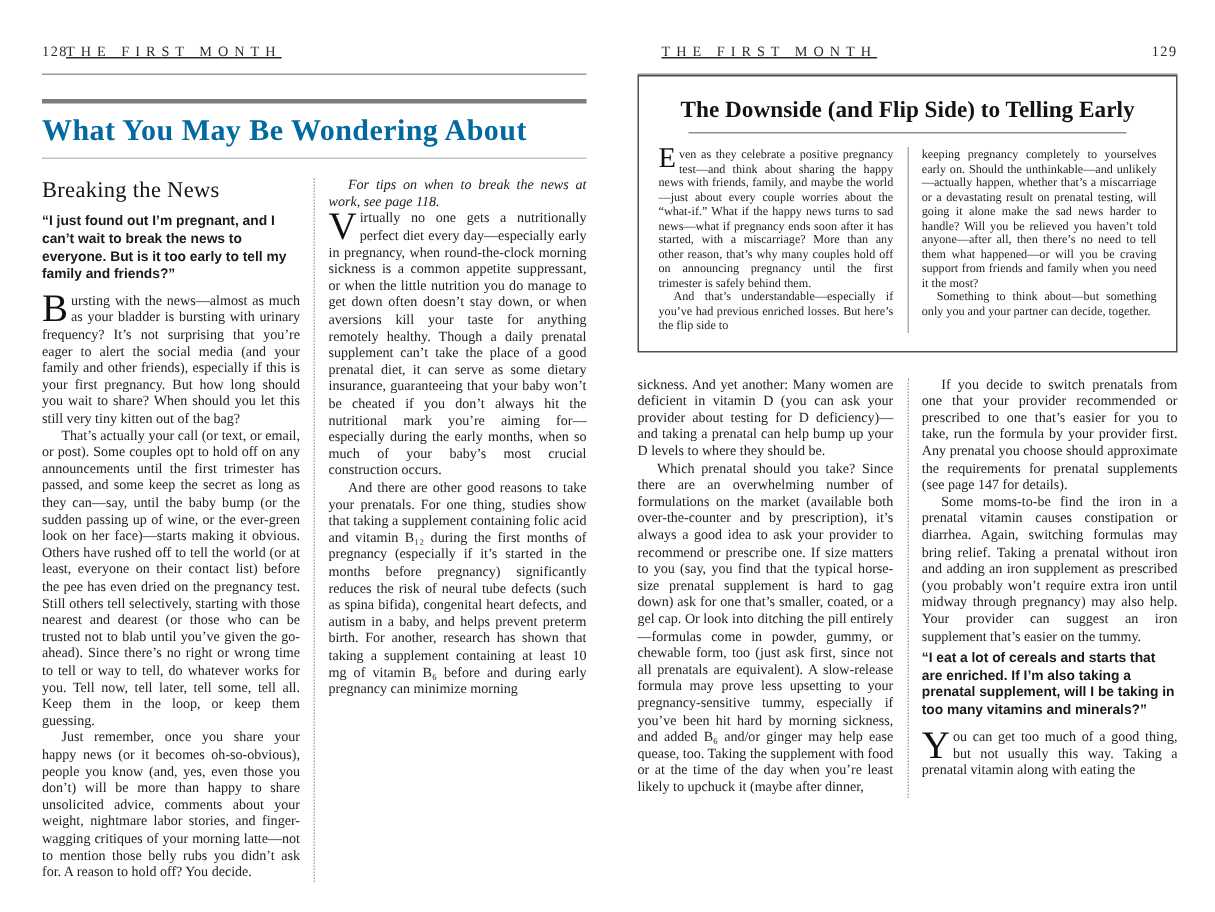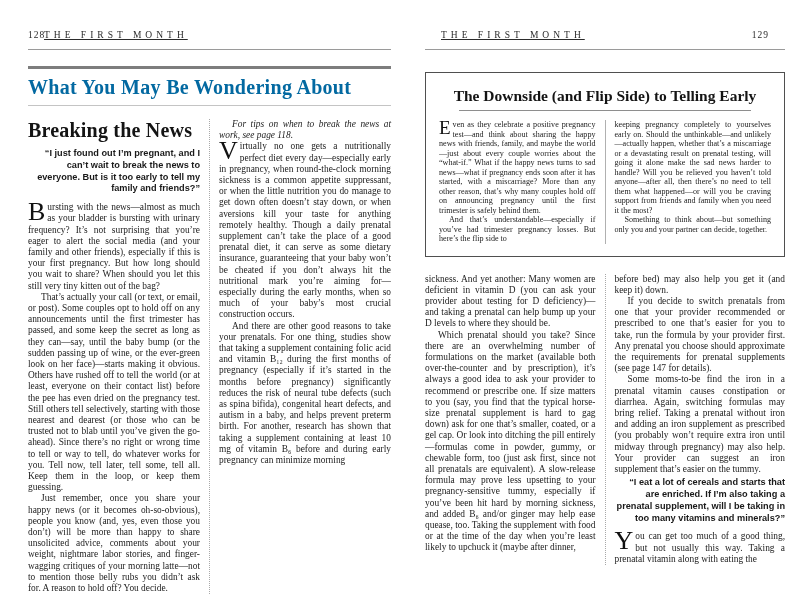--- a/index.html
+++ b/index.html
@@ -14,52 +14,52 @@
   .page-left  { padding-left:28px; padding-right:14px; }
   .page-right { padding-left:20px; padding-right:25px; }
 
   
   .runhead { position:relative; height:14px; }
   .runhead .head {
     position:absolute; left:16px; right:0; 
     font-size:9.5px; letter-spacing:4px; color:#2b2b2b;text-decoration:underline;
   }
   .runhead .pgnum { position:absolute; top:0; font-size:9.5px; letter-spacing:1px; color:#2b2b2b; }
-  .pgnum.left { left:0; } .pgnum.right { right:16px; }
+  .pgnum.left { left:0; } .pgnum.right { right:0; }
   .headrule { border:none; border-top:1px solid #9a9a9a; margin-top:5px; }
 
   
   .titleblock { margin-top:16px; }
   .thickrule { border:none; border-top:3px solid #7d7d7d; }
   .pagetitle { font-size:20px; font-weight:bold; letter-spacing:0.3px; padding:7px 0 6px 0; color:#0369a1; }
   .thinrule { border:none; border-top:1px solid #c4c4c4; }
 
   
   .cols { display:flex; margin-top:13px; align-items:stretch; }
   .col { flex:1 1 0; min-width:0; }
   .colsep-dotted { flex:0 0 0; border-left:1px dotted #a8a8a8; margin:0 9px; }
   .colsep-solid  { flex:0 0 0; border-left:1px solid #b0b0b0; margin:0 9px; }
 
   
   .body { font-size:9.4px; line-height:11.2px; text-align:justify; color:#222; }
   .indent { text-indent:13px; }
-  .sechead { font-size:20px; font-weight:bold; color:#141414; margin-bottom:6px; letter-spacing:0.2px; }
+  .sechead { font-size:15px; font-weight:normal; color:#141414; margin-bottom:6px; letter-spacing:0.2px; }
   .sechead.mt { margin-top:13px; }
   .q {
     font-family:"Liberation Sans","DejaVu Sans",sans-serif;
     font-weight:bold; font-size:9.2px; line-height:11.8px;
-    color:#1a1a1a; text-align:right; margin:2px 0 7px 0;
+    color:#1a1a1a; text-align:left; margin:2px 0 7px 0;
   }
   .dc { float:left; font-size:26px; line-height:20px; padding-right:2px; color:#111; }
   .xref { font-style:italic; }
   p.body + p.body { margin-top:0; }
 
   
   .box {
-    border:1.5px solid #4f4f4f; margin-top:22px; padding:10px 13px 12px 13px;
+    border:1.5px solid #4f4f4f; padding:10px 13px 12px 13px;
     background:#fff;
   }
   .boxtitle { text-align:center; font-size:15.5px; font-weight:bold; color:#141414; padding:4px 0 5px 0; }
   .boxtitle-rule { border:none; border-top:1.5px solid #8e8e8e; width:88%; margin:0 auto 9px auto; }
   .box .body { font-size:8.1px; line-height:9.5px; }
   .box .dc { font-size:19px; line-height:15px; padding-right:2px; }
   .box .indent { text-indent:10px; }
   .belowbox { margin-top:17px; }
 </style>
 </head>
@@ -103,38 +103,37 @@
       <span class="pgnum right">129</span>
     </div>
     <hr class="headrule">
 
     <div class="box">
       <div class="boxtitle">The Downside (and Flip Side) to Telling Early</div>
       <hr class="boxtitle-rule">
       <div class="cols" style="margin-top:0;">
         <div class="col">
           <p class="body"><span class="dc">E</span><span>ven as they celebrate a positive pregnancy test—and think about sharing the happy news with friends, family, and maybe the world—just about every couple worries about the “what-if.” What if the happy news turns to sad news—what if pregnancy ends soon after it has started, with a miscarriage? More than any other reason, that’s why many couples hold off on announcing pregnancy until the first trimester is safely behind them.</span></p>
-          <p class="body indent">And that’s understandable—especially if you’ve had trimester pregnancy losses. But here’s the flip side to</p>
+          <p class="body indent">And that’s understandable—especially if you’ve had previous enriched losses. But here’s the flip side to</p>
         </div>
         <div class="colsep-solid"></div>
         <div class="col">
           <p class="body">keeping pregnancy completely to yourselves early on. Should the unthinkable—and unlikely—actually happen, whether that’s a miscarriage or a devastating result on prenatal testing, will going it alone make the sad news harder to handle? Will you be relieved you haven’t told anyone—after all, then there’s no need to tell them what happened—or will you be craving support from friends and family when you need it the most?</p>
           <p class="body indent">Something to think about—but something only you and your partner can decide, together.</p>
         </div>
       </div>
     </div>
 
     <div class="cols belowbox">
       <div class="col">
         <p class="body">sickness. And yet another: Many women are deficient in vitamin D (you can ask your provider about testing for D deficiency)—and taking a prenatal can help bump up your D levels to where they should be.</p>
         <p class="body indent">Which prenatal should you take? Since there are an overwhelming number of formulations on the market (available both over-the-counter and by prescription), it’s always a good idea to ask your provider to recommend or prescribe one. If size matters to you (say, you find that the typical horse-size prenatal supplement is hard to gag down) ask for one that’s smaller, coated, or a gel cap. Or look into ditching the pill entirely—formulas come in powder, gummy, or chewable form, too (just ask first, since not all prenatals are equivalent). A slow-release formula may prove less upsetting to your pregnancy-sensitive tummy, especially if you’ve been hit hard by morning sickness, and added B₆ and/or ginger may help ease quease, too. Taking the supplement with food or at the time of the day when you’re least likely to upchuck it (maybe after dinner,</p>
       </div>
       <div class="colsep-dotted"></div>
       <div class="col">
-        <p class="body">before bed) may also help you get it (and keep it) down.</p>
         <p class="body indent">If you decide to switch prenatals from one that your provider recommended or prescribed to one that’s easier for you to take, run the formula by your provider first. Any prenatal you choose should approximate the requirements for prenatal supplements (see page 147 for details).</p>
         <p class="body indent">Some moms-to-be find the iron in a prenatal vitamin causes constipation or diarrhea. Again, switching formulas may bring relief. Taking a prenatal without iron and adding an iron supplement as prescribed (you probably won’t require extra iron until midway through pregnancy) may also help. Your provider can suggest an iron supplement that’s easier on the tummy.</p>
         <p class="q">“I eat a lot of cereals and starts that are enriched. If I’m also taking a prenatal supplement, will I be taking in too many vitamins and minerals?”</p>
         <p class="body"><span class="dc">Y</span><span>ou can get too much of a good thing, but not usually this way. Taking a prenatal vitamin along with eating the</span></p>
       </div>
     </div>
   </div>
 
 </div>
 

